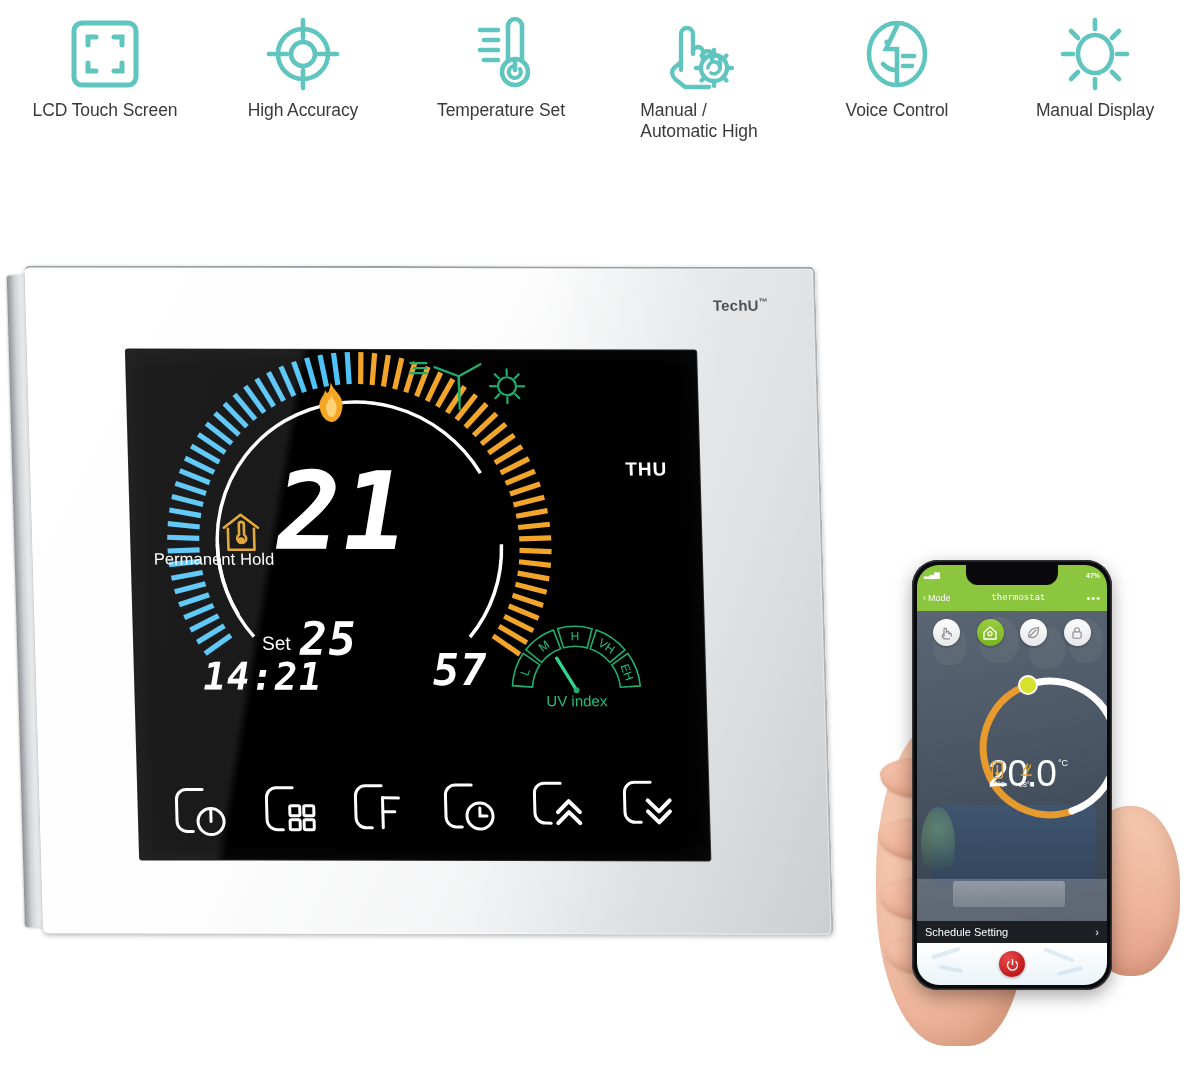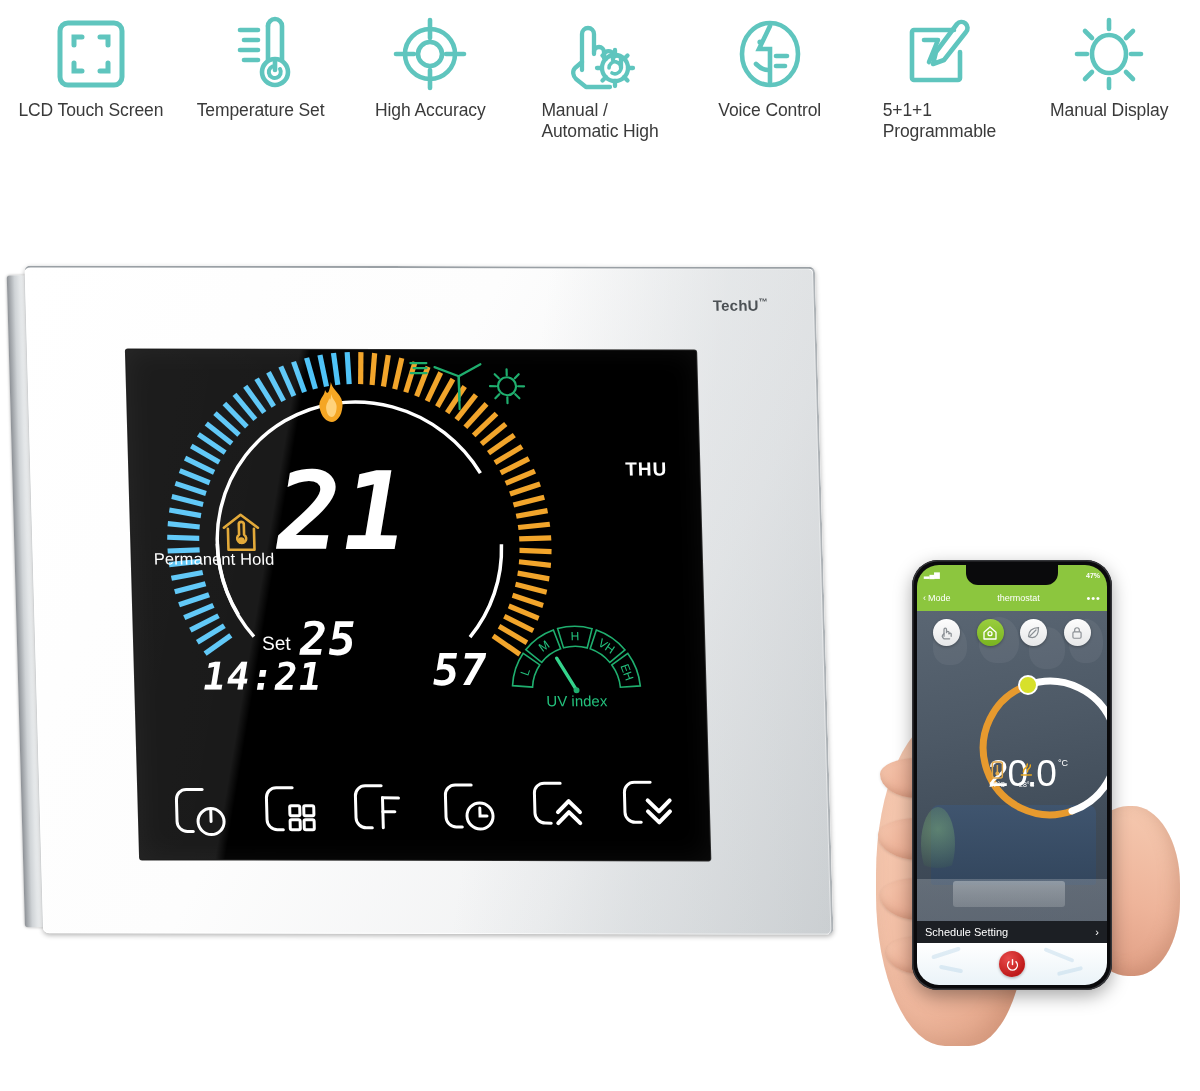--- a/index.html
+++ b/index.html
@@ -159,21 +159,21 @@
     background:#8cc63e; display:flex; align-items:center;
     justify-content:space-between; padding:0 7px; z-index:15;
   }
   .status-txt { font-size:7px; color:#fff; font-weight:bold; }
   #phone-header {
     position:absolute; left:0; top:20px; width:100%; height:26px;
     background:#8cc63e; display:flex; align-items:center;
     justify-content:space-between; padding:0 6px; z-index:14;
   }
   #hdr-back { font-size:9px; color:#fff; display:flex; align-items:center; gap:2px; }
-  #hdr-title { font-size:9px; color:#fff; }
+  #hdr-title { font-size:9px; color:#fff;font-family:Liberation Mono, monospace; }
   #hdr-menu { font-size:11px; color:#fff; letter-spacing:1px; line-height:.6; }
 
   #phone-content {
     position:absolute; left:0; top:46px; width:100%; height:310px;
     background:linear-gradient(170deg,#5a6673 0%,#4d5966 38%,#3f4b58 72%,#364150 100%);
     overflow:hidden;
   }
   
   #room-lamps { position:absolute; left:0; top:0; width:100%; height:92px; }
   .lamp { position:absolute; background:rgba(255,255,255,.055); border-radius:50% 50% 42% 42%; }
@@ -255,51 +255,51 @@
     <div class="feature-icon">
       <svg width="74" height="74" viewBox="0 0 74 74" fill="none" stroke="#5FC5BE" stroke-width="5" stroke-linecap="round">
         <rect x="6" y="6" width="62" height="62" rx="8"></rect>
         <path d="M20 28 V20 h8"></path>
           <path d="M54 28 V20 h-8"></path>
         <path d="M20 46 V54 h8"></path>
           <path d="M54 46 V54 h-8"></path>
       </svg>
     </div>
     <div class="feature-label">LCD Touch Screen</div>
+  </div>
+
+  <div class="feature">
+    <div class="feature-icon">
+      <svg width="76" height="76" viewBox="0 0 76 76" fill="none" stroke="#5FC5BE" stroke-width="4.6" stroke-linecap="round">
+        <circle cx="38" cy="38" r="25"></circle>
+        <circle cx="38" cy="38" r="12"></circle>
+        <path d="M38 4 v18"></path>
+          <path d="M38 54 v18"></path>
+        <path d="M4 38 h18"></path>
+          <path d="M54 38 h18"></path>
+      </svg>
+    </div>
+    <div class="feature-label">High Accuracy</div>
   </div>
 
   <div class="feature">
     <div class="feature-icon">
       <svg width="62" height="76" viewBox="0 0 62 76" fill="none" stroke="#5FC5BE" stroke-width="4.6" stroke-linecap="round">
         <path d="M38 10 a7 7 0 0 1 14 0 v34"></path>
         <path d="M38 10 v34"></path>
         <circle cx="45" cy="56" r="13"></circle>
         <path d="M45 46 v8"></path>
         <path d="M45 50 a6 6 0 1 0 5 3" stroke-width="4"></path>
         <path d="M10 14 h18"></path>
           <path d="M14 24 h14"></path>
           <path d="M10 34 h18"></path>
           <path d="M14 44 h14"></path>
       </svg>
     </div>
     <div class="feature-label">Temperature Set</div>
-  </div>
-
-  <div class="feature">
-    <div class="feature-icon">
-      <svg width="76" height="76" viewBox="0 0 76 76" fill="none" stroke="#5FC5BE" stroke-width="4.6" stroke-linecap="round">
-        <circle cx="38" cy="38" r="25"></circle>
-        <circle cx="38" cy="38" r="12"></circle>
-        <path d="M38 4 v18"></path>
-          <path d="M38 54 v18"></path>
-        <path d="M4 38 h18"></path>
-          <path d="M54 38 h18"></path>
-      </svg>
-    </div>
-    <div class="feature-label">High Accuracy</div>
   </div>
 
   <div class="feature">
     <div class="feature-icon">
       <svg width="80" height="76" viewBox="0 0 80 76" fill="none" stroke="#5FC5BE" stroke-width="4.3" stroke-linecap="round" stroke-linejoin="round">
         <path d="M22 54 V18 a6 6 0 0 1 12 0 v20"></path>
         <path d="M34 36 a5 5 0 0 1 10 0 v6"></path>
         <path d="M44 38 a5 5 0 0 1 9 0 v6"></path>
         <path d="M53 42 a4.5 4.5 0 0 1 8 0 v10"></path>
         <path d="M22 46 l-7 6 c-3 3 -2 8 1 11 l10 8 h24"></path>
@@ -326,31 +326,20 @@
         <path d="M38 10 L27 33 L38 33 L38 66"></path>
         <circle cx="28" cy="26" r="2.6" fill="#5FC5BE" stroke="none"></circle>
         <path d="M24 48 q6 6 12 6"></path>
         <path d="M44 40 h11"></path>
         <path d="M44 50 h9"></path>
       </svg>
     </div>
     <div class="feature-label">Voice Control</div>
   </div>
 
-  <div class="feature">
-    <div class="feature-icon">
-      <svg width="78" height="76" viewBox="0 0 78 76" fill="none" stroke="#5FC5BE" stroke-width="4.6" stroke-linecap="round" stroke-linejoin="round">
-        <path d="M54 14 H14 a2 2 0 0 0 -2 2 v46 a2 2 0 0 0 2 2 h44 a2 2 0 0 0 2 -2 V36"></path>
-        <path d="M24 24 h14 l-9 22"></path>
-        <path d="M44 44 L66 16 a6 6 0 0 0 -9 -8 L36 36 l-3 12 z"></path>
-      </svg>
-    </div>
-    <div class="feature-label">5+1+1
-Programmable</div>
-  </div>
 
   <div class="feature">
     <div class="feature-icon">
       <svg width="76" height="76" viewBox="0 0 76 76" fill="none" stroke="#5FC5BE" stroke-width="4.6" stroke-linecap="round">
         <ellipse cx="38" cy="38" rx="17" ry="19"></ellipse>
         <path d="M38 4 v9"></path>
           <path d="M38 63 v9"></path>
         <path d="M6 38 h10"></path>
           <path d="M60 38 h10"></path>
         <path d="M14 15 l7 7"></path>

